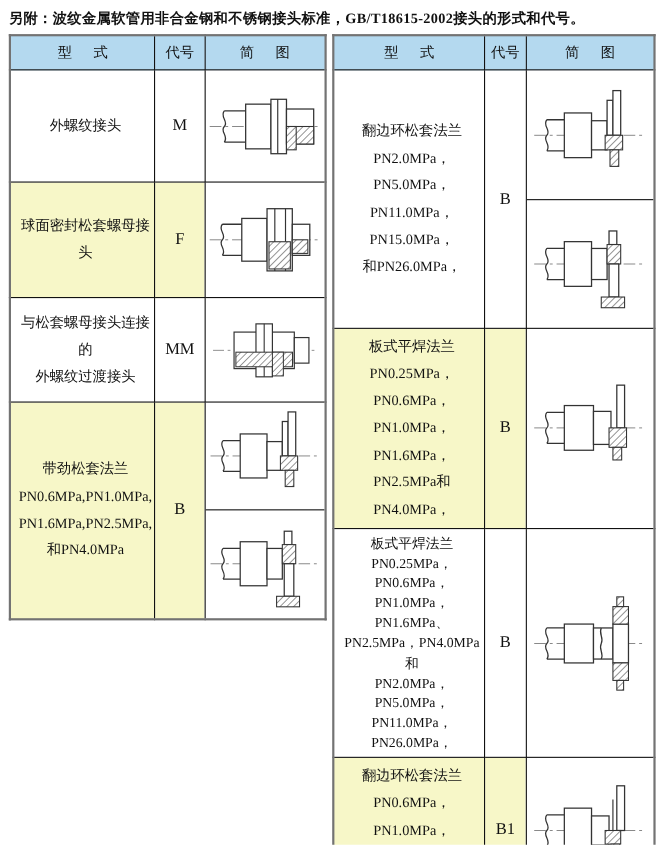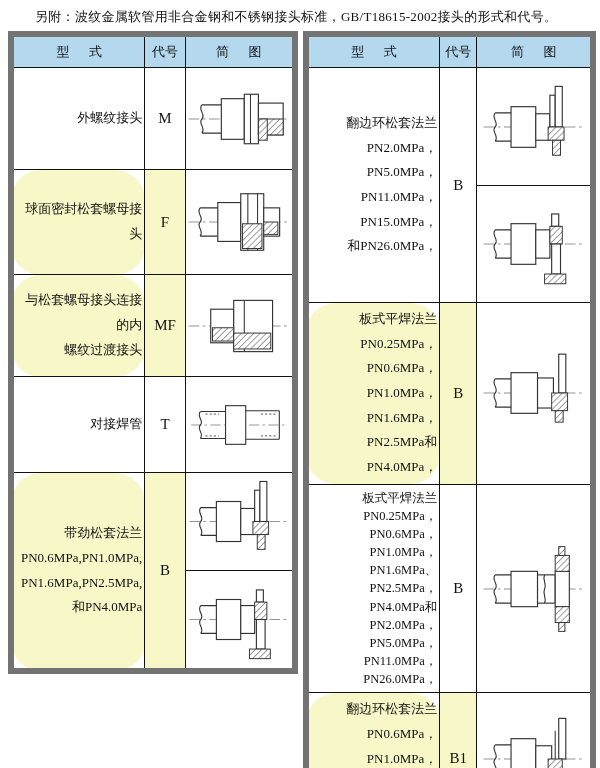--- a/index.html
+++ b/index.html
@@ -2,41 +2,40 @@
 <html><head>
 <meta charset="utf-8">
 <style>
   html,body{margin:0;padding:0;background:#fff;}
   body{
     width:600px;height:768px;overflow:hidden;
     font-family:"Liberation Serif","DejaVu Sans",serif;
     color:#111;
   }
   .title{
-    font-size:13px;font-weight:normal;
+    font-size:13px;font-weight:bold;
     padding:8px 6px 5px 8px;
     letter-spacing:0.3px;
     font-family:"Liberation Serif","DejaVu Sans",serif;
-    margin-left:27px;
   }
   .tables{display:flex;gap:5px;padding:0 4px 0 8px;align-items:flex-start;}
   table.jt{
     border-collapse:collapse;table-layout:fixed;
-    border:6px solid #737373;
+    border:2px solid #737373;
   }
   table.jt th, table.jt td{border:1.5px solid #111;}
   table.jt th{
     background:#b4d9ef;
     font-weight:normal;font-size:13px;height:28px;
     white-space:pre;text-align:center;
   }
   td.type{
     font-size:13px;line-height:1.9;
     padding:4px 2px 4px 7px;
-    white-space:pre-line;vertical-align:middle;text-align:right;border-radius:30px;
+    white-space:pre-line;vertical-align:middle;text-align:center;
   }
   td.type.tight{line-height:1.45;font-size:12.5px;}
   td.code{
     text-align:center;vertical-align:middle;
     font-family:"Liberation Serif",serif;font-size:15px;
   }
   tr.hl td.type, tr.hl td.code{background:#f7f7c8;}
   td.dia{padding:0;vertical-align:middle;background:#fff;}
   .dia-sub{display:flex;align-items:center;justify-content:center;overflow:hidden;}
   .dia-sub + .dia-sub{border-top:1.5px solid #111;}
@@ -104,63 +103,40 @@
                   <rect x="62" y="18" width="26" height="64" fill="#fff" stroke="#333" stroke-width="1.3"></rect>
                   <line x1="70" y1="18" x2="70" y2="82" stroke="#333" stroke-width="1.2"></line>
                   <line x1="81" y1="18" x2="81" y2="82" stroke="#333" stroke-width="1.2"></line>
                   <rect x="88" y="34" width="18" height="32" fill="#fff" stroke="#333" stroke-width="1.3"></rect>
                   <rect x="64" y="52" width="22" height="28" fill="url(#h2)" stroke="#333" stroke-width="1.1"></rect>
                   <rect x="88" y="50" width="16" height="14" fill="url(#h2)" stroke="#333" stroke-width="1.1"></rect>
                 </svg>
               </div>
             </td>
           </tr>
-          <tr style="height:102px" class="hl">
-            <td class="type">与松套螺母接头连接的内
-螺纹过渡接头</td>
-            <td class="code">MF</td>
-            <td class="dia">
-              <div class="dia-sub" style="height:98px">
-                <svg class="diagram" width="106" height="90" viewBox="0 0 120 100" preserveAspectRatio="xMidYMid meet">
-                  <defs>
-                    <pattern id="h4" patternUnits="userSpaceOnUse" width="5" height="5" patternTransform="rotate(45)">
-                      <rect width="5" height="5" fill="#fff"></rect>
-                      <line x1="0" y1="0" x2="0" y2="5" stroke="#555" stroke-width="1.3"></line>
-                    </pattern>
-                  </defs>
-                  <line x1="3" y1="50" x2="117" y2="50" stroke="#777" stroke-width="0.9" stroke-dasharray="12 4 3 4"></line>
-                  <rect x="28" y="31" width="26" height="38" fill="#fff" stroke="#333" stroke-width="1.3"></rect>
-                  <rect x="54" y="21" width="44" height="58" fill="#fff" stroke="#333" stroke-width="1.3"></rect>
-                  <line x1="66" y1="21" x2="66" y2="79" stroke="#333" stroke-width="1.2"></line>
-                  <rect x="30" y="52" width="24" height="15" fill="url(#h4)" stroke="#333" stroke-width="1.1"></rect>
-                  <rect x="54" y="58" width="42" height="18" fill="url(#h4)" stroke="#333" stroke-width="1.1"></rect>
-                </svg>
-              </div>
-            </td>
-          </tr>
-          <tr style="height:96px" class="">
-            <td class="type">对接焊管</td>
-            <td class="code">T</td>
-            <td class="dia">
-              <div class="dia-sub" style="height:92px">
-                <svg class="diagram" width="106" height="84" viewBox="0 0 120 100" preserveAspectRatio="xMidYMid meet">
-                  <defs>
-                    <pattern id="h5" patternUnits="userSpaceOnUse" width="5" height="5" patternTransform="rotate(45)">
-                      <rect width="5" height="5" fill="#fff"></rect>
-                      <line x1="0" y1="0" x2="0" y2="5" stroke="#555" stroke-width="1.3"></line>
-                    </pattern>
-                  </defs>
-                  <line x1="3" y1="50" x2="117" y2="50" stroke="#777" stroke-width="0.9" stroke-dasharray="12 4 3 4"></line>
-                  <path d="M14,34 H44 M14,66 H44 M14,34 C9,40 19,45 14,50 C9,55 19,60 14,66" fill="none" stroke="#333" stroke-width="1.3"></path>
-                  <rect x="44" y="27" width="24" height="46" fill="#fff" stroke="#333" stroke-width="1.3"></rect>
-                  <path d="M68,33 H108 M68,67 H108 M108,33 V67" fill="none" stroke="#333" stroke-width="1.3"></path>
-                  <line x1="20" y1="37" x2="36" y2="37" stroke="#333" stroke-width="1" stroke-dasharray="2.5 2.5"></line>
-                  <line x1="20" y1="63" x2="36" y2="63" stroke="#333" stroke-width="1" stroke-dasharray="2.5 2.5"></line>
-                  <line x1="86" y1="37" x2="106" y2="37" stroke="#333" stroke-width="1" stroke-dasharray="2.5 2.5"></line>
-                  <line x1="86" y1="63" x2="106" y2="63" stroke="#333" stroke-width="1" stroke-dasharray="2.5 2.5"></line>
+          <tr style="height:95px" class="">
+            <td class="type">与松套螺母接头连接的
+外螺纹过渡接头</td>
+            <td class="code">MM</td>
+            <td class="dia">
+              <div class="dia-sub" style="height:91px">
+                <svg class="diagram" width="106" height="83" viewBox="0 0 120 100" preserveAspectRatio="xMidYMid meet">
+                  <defs>
+                    <pattern id="h3" patternUnits="userSpaceOnUse" width="5" height="5" patternTransform="rotate(45)">
+                      <rect width="5" height="5" fill="#fff"></rect>
+                      <line x1="0" y1="0" x2="0" y2="5" stroke="#555" stroke-width="1.3"></line>
+                    </pattern>
+                  </defs>
+                  <line x1="3" y1="50" x2="117" y2="50" stroke="#777" stroke-width="0.9" stroke-dasharray="12 4 3 4"></line>
+                  <rect x="26" y="30" width="66" height="40" fill="#fff" stroke="#333" stroke-width="1.3"></rect>
+                  <rect x="50" y="21" width="18" height="58" fill="#fff" stroke="#333" stroke-width="1.3"></rect>
+                  <line x1="59" y1="21" x2="59" y2="79" stroke="#333" stroke-width="1.2"></line>
+                  <rect x="92" y="36" width="16" height="28" fill="#fff" stroke="#333" stroke-width="1.3"></rect>
+                  <rect x="28" y="52" width="62" height="16" fill="url(#h3)" stroke="#333" stroke-width="1.1"></rect>
+                  <rect x="68" y="52" width="12" height="26" fill="url(#h3)" stroke="#333" stroke-width="1.1"></rect>
                 </svg>
               </div>
             </td>
           </tr>
           <tr style="height:197px" class="hl">
             <td class="type">带劲松套法兰
 PN0.6MPa,PN1.0MPa,
 PN1.6MPa,PN2.5MPa,
 和PN4.0MPa</td>
             <td class="code">B</td>

